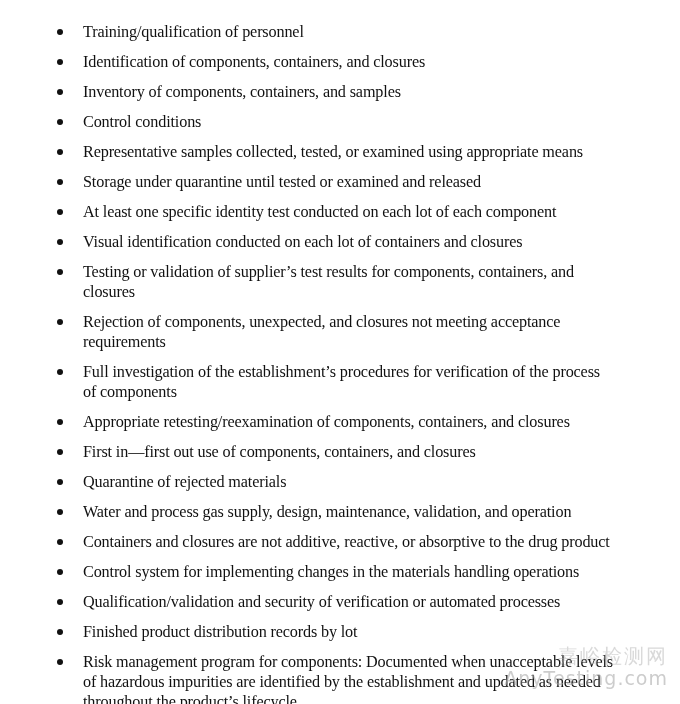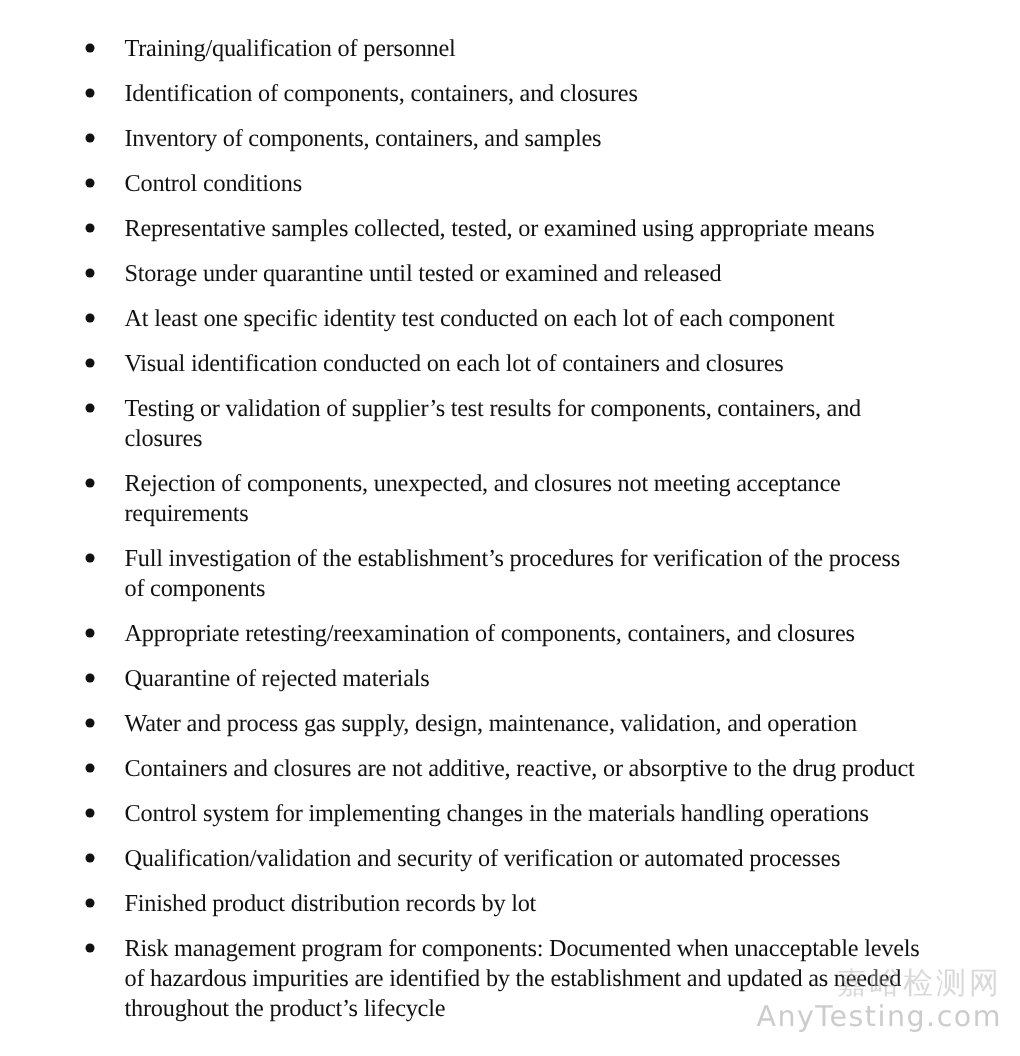--- a/index.html
+++ b/index.html
@@ -73,20 +73,21 @@
   <li><span class="bullet"></span><span>Inventory of components, containers, and samples</span></li>
   <li><span class="bullet"></span><span>Control conditions</span></li>
   <li><span class="bullet"></span><span>Representative samples collected, tested, or examined using appropriate means</span></li>
   <li><span class="bullet"></span><span>Storage under quarantine until tested or examined and released</span></li>
   <li><span class="bullet"></span><span>At least one specific identity test conducted on each lot of each component</span></li>
   <li><span class="bullet"></span><span>Visual identification conducted on each lot of containers and closures</span></li>
   <li><span class="bullet"></span><span>Testing or validation of supplier’s test results for components, containers, and closures</span></li>
   <li><span class="bullet"></span><span>Rejection of components, unexpected, and closures not meeting acceptance requirements</span></li>
   <li><span class="bullet"></span><span>Full investigation of the establishment’s procedures for verification of the process of components</span></li>
   <li><span class="bullet"></span><span>Appropriate retesting/reexamination of components, containers, and closures</span></li>
+  <li><span class="bullet"></span><span>First in—first out use of components, containers, and closures</span></li>
   <li><span class="bullet"></span><span>Quarantine of rejected materials</span></li>
   <li><span class="bullet"></span><span>Water and process gas supply, design, maintenance, validation, and operation</span></li>
   <li><span class="bullet"></span><span>Containers and closures are not additive, reactive, or absorptive to the drug product</span></li>
   <li><span class="bullet"></span><span>Control system for implementing changes in the materials handling operations</span></li>
   <li><span class="bullet"></span><span>Qualification/validation and security of verification or automated processes</span></li>
   <li><span class="bullet"></span><span>Finished product distribution records by lot</span></li>
   <li><span class="bullet"></span><span>Risk management program for components: Documented when unacceptable levels of hazardous impurities are identified by the establishment and updated as needed throughout the product’s lifecycle</span></li>
 </ul>
 
 <div class="watermark">

